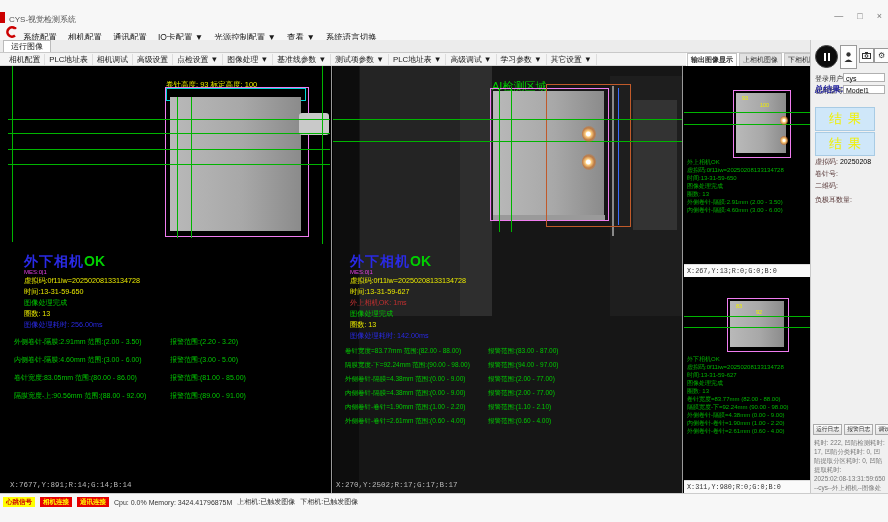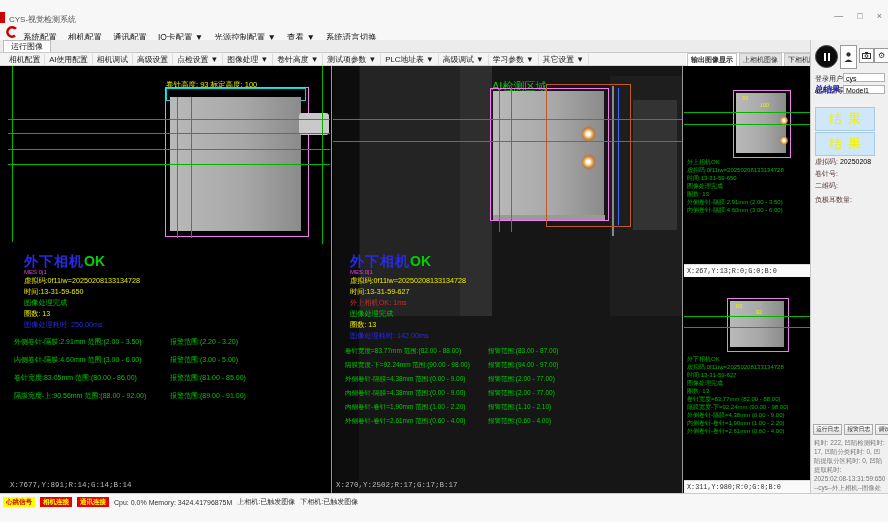--- a/index.html
+++ b/index.html
@@ -104,26 +104,26 @@
 </div>
 
 <div id="tabrow">
   <div class="run-tab">运行图像</div>
 </div>
 
 <div id="toolbar">
   <div style="display:flex">
 
   <span class="tool-item">相机配置</span>
-      <span class="tool-item">AI使用配置</span>
+      <span class="tool-item">PLC地址表</span>
       <span class="tool-item">相机调试</span>
       <span class="tool-item">高级设置</span>
       <span class="tool-item">点检设置 ▼</span>
       <span class="tool-item">图像处理 ▼</span>
-      <span class="tool-item">卷针高度 ▼</span>
+      <span class="tool-item">基准线参数 ▼</span>
       <span class="tool-item">测试项参数 ▼</span>
       <span class="tool-item">PLC地址表 ▼</span>
       <span class="tool-item">高级调试 ▼</span>
       <span class="tool-item">学习参数 ▼</span>
       <span class="tool-item">其它设置 ▼</span>
     </div>
 </div>
 
 <div id="prevtabs">
   <span class="ptab active">输出图像显示</span>

